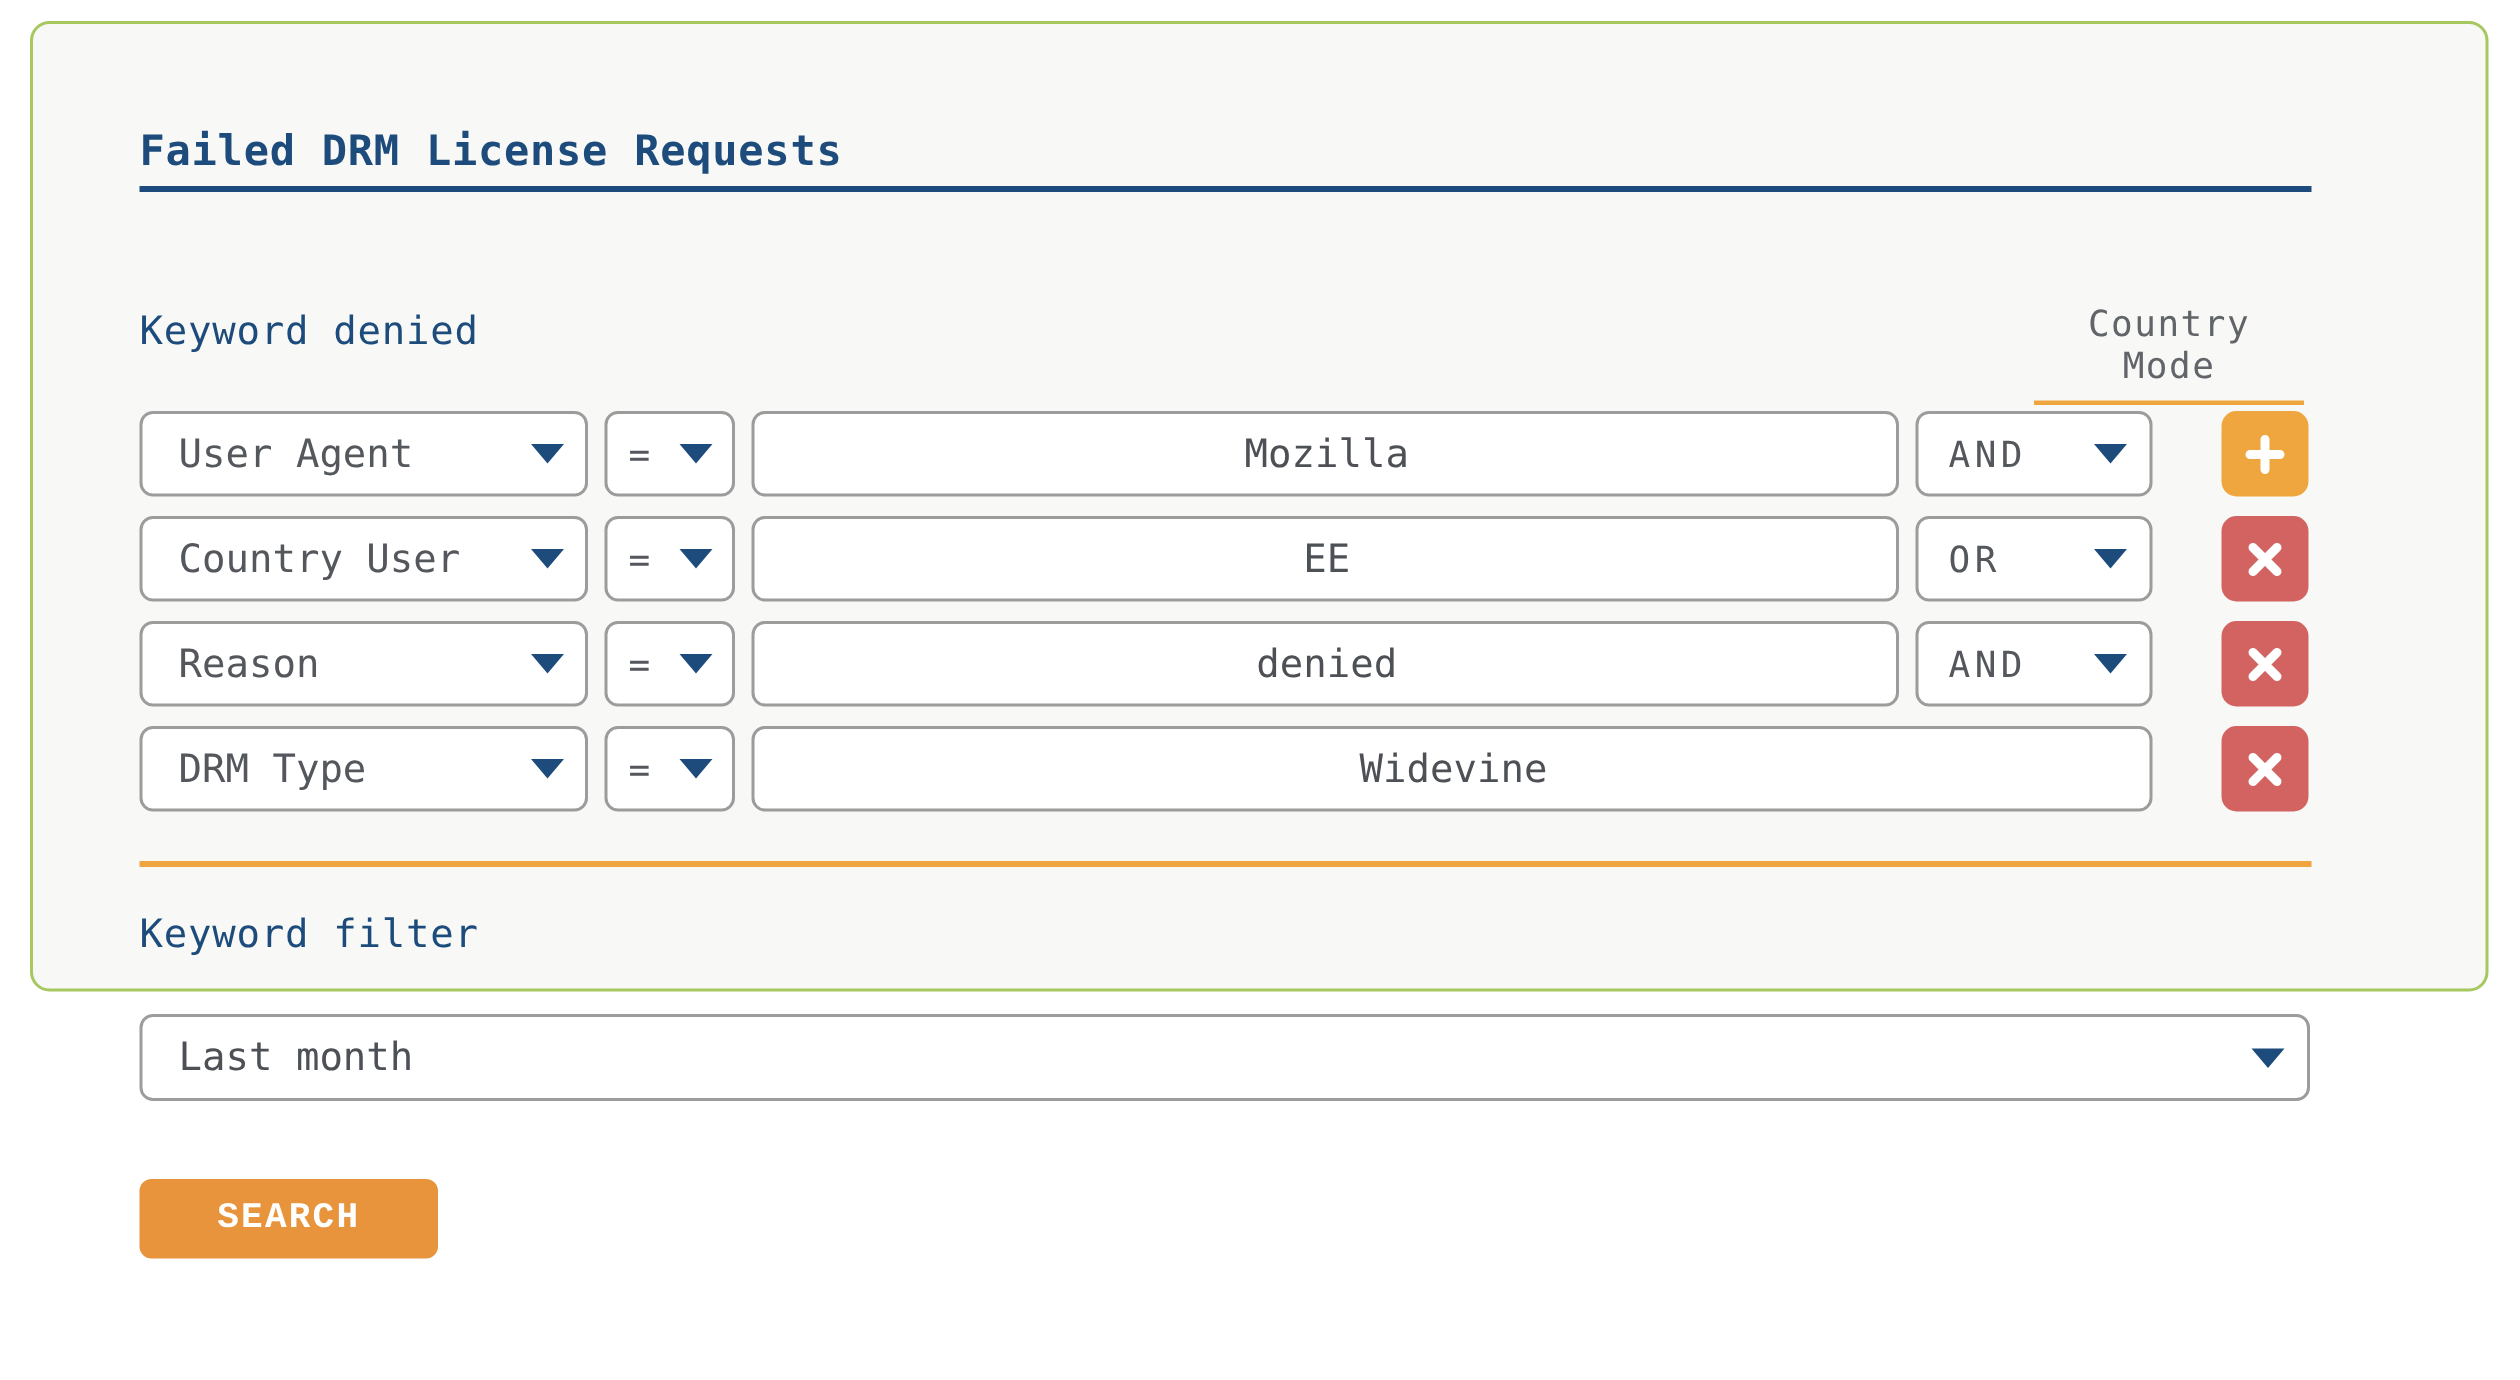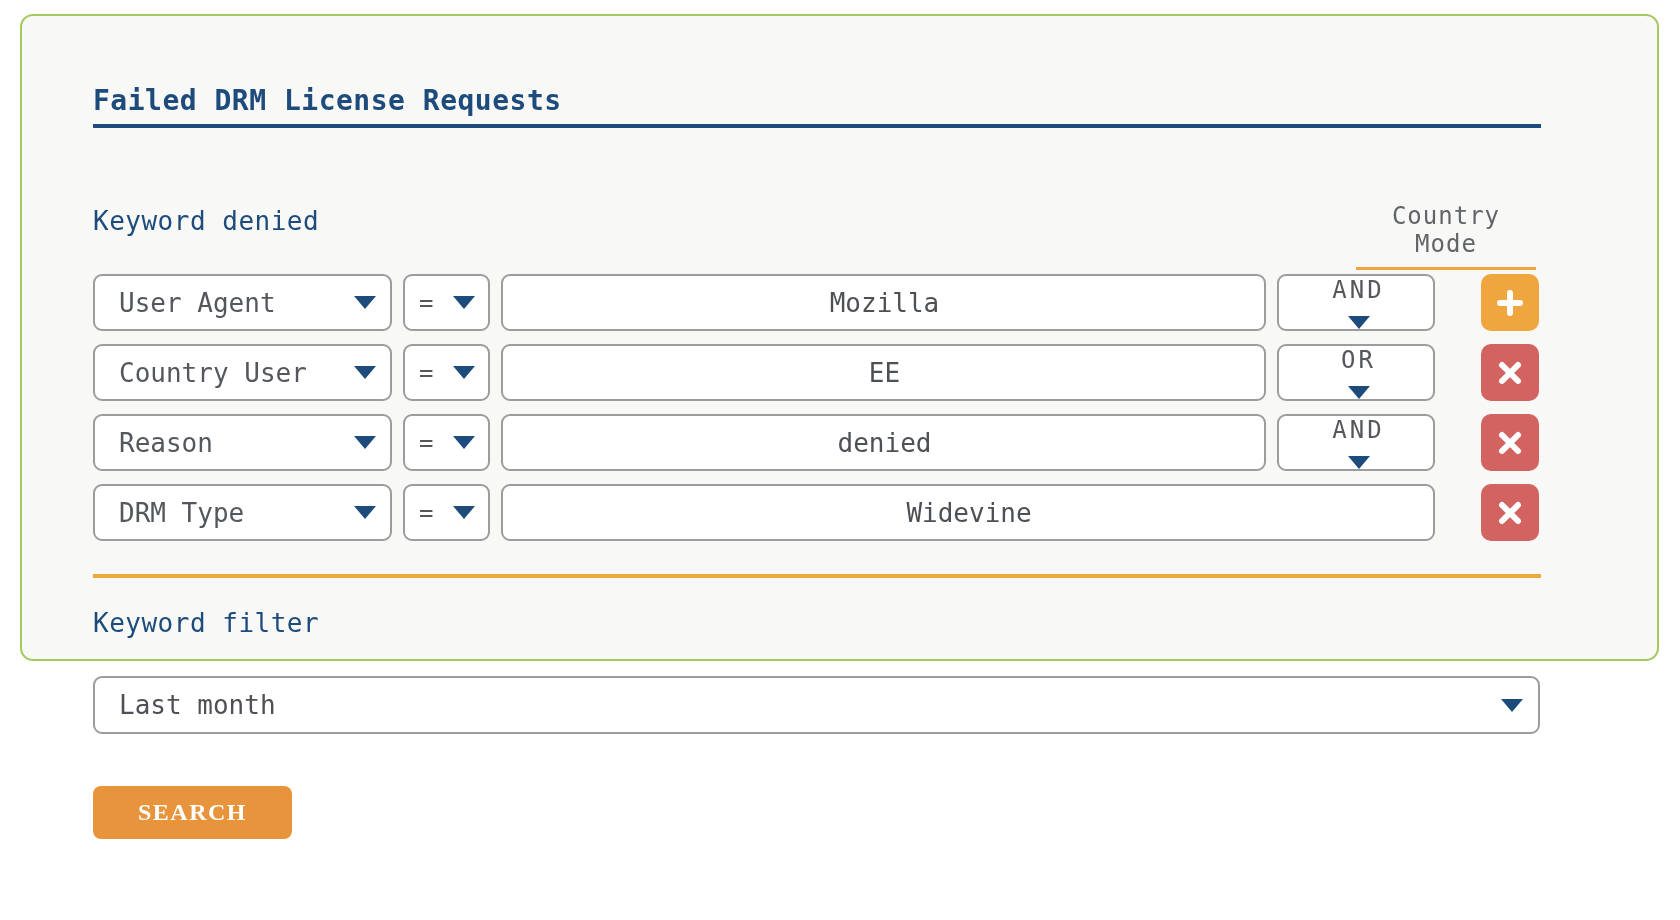--- a/index.html
+++ b/index.html
@@ -48,21 +48,21 @@
   .box{
     position:absolute;top:0;height:57px;
     background:#fff;border:2px solid var(--border-gray);border-radius:9px;
   }
   .sel{
     display:flex;align-items:center;justify-content:space-between;
     cursor:pointer;color:#54575c;font-size:26px;
   }
   .field-sel{left:0;width:299px;padding:0 14px 0 24px;text-align:center;}
   .op-sel{left:310px;width:87px;padding:0 13px 0 14px;font-size:24px;}
-  .logic-sel{left:1184px;width:158px;padding:0 15px 0 20px;font-size:24px;letter-spacing:3px;flex-direction:column;}
+  .logic-sel{left:1184px;width:158px;padding:0 15px 0 20px;font-size:24px;letter-spacing:3px;}
   .caret{
     width:0;height:0;flex:0 0 auto;
     border-left:11px solid transparent;border-right:11px solid transparent;
     border-top:13px solid var(--navy);
   }
   .val-input{
     left:408px;width:765px;
     padding:0 16px 0 18px;font-size:26px;color:var(--text-gray);
     font-family:"DejaVu Sans Mono","Liberation Mono",monospace;
     outline:none;
@@ -80,21 +80,21 @@
     position:absolute;left:71px;top:558px;width:1448px;height:4px;
     background:var(--orange);
   }
   .period-sel{
     position:absolute;left:71px;top:660px;width:1447px;height:58px;
     padding:0 15px 0 24px;color:var(--text-gray);
   }
   .search-btn{
     position:absolute;left:71px;top:770px;width:199px;height:53px;
     background:var(--search-orange);border:none;border-radius:8px;
-    color:#fff;font-family:Liberation Serif, serif;
+    color:#fff;font-family:Liberation Mono, monospace;
     font-size:24px;font-weight:bold;letter-spacing:1.5px;
     cursor:pointer;
   }
 </style>
 </head>
 <body>
 
 <div class="panel">
 
   <div class="page-title">Failed DRM License Requests</div>

